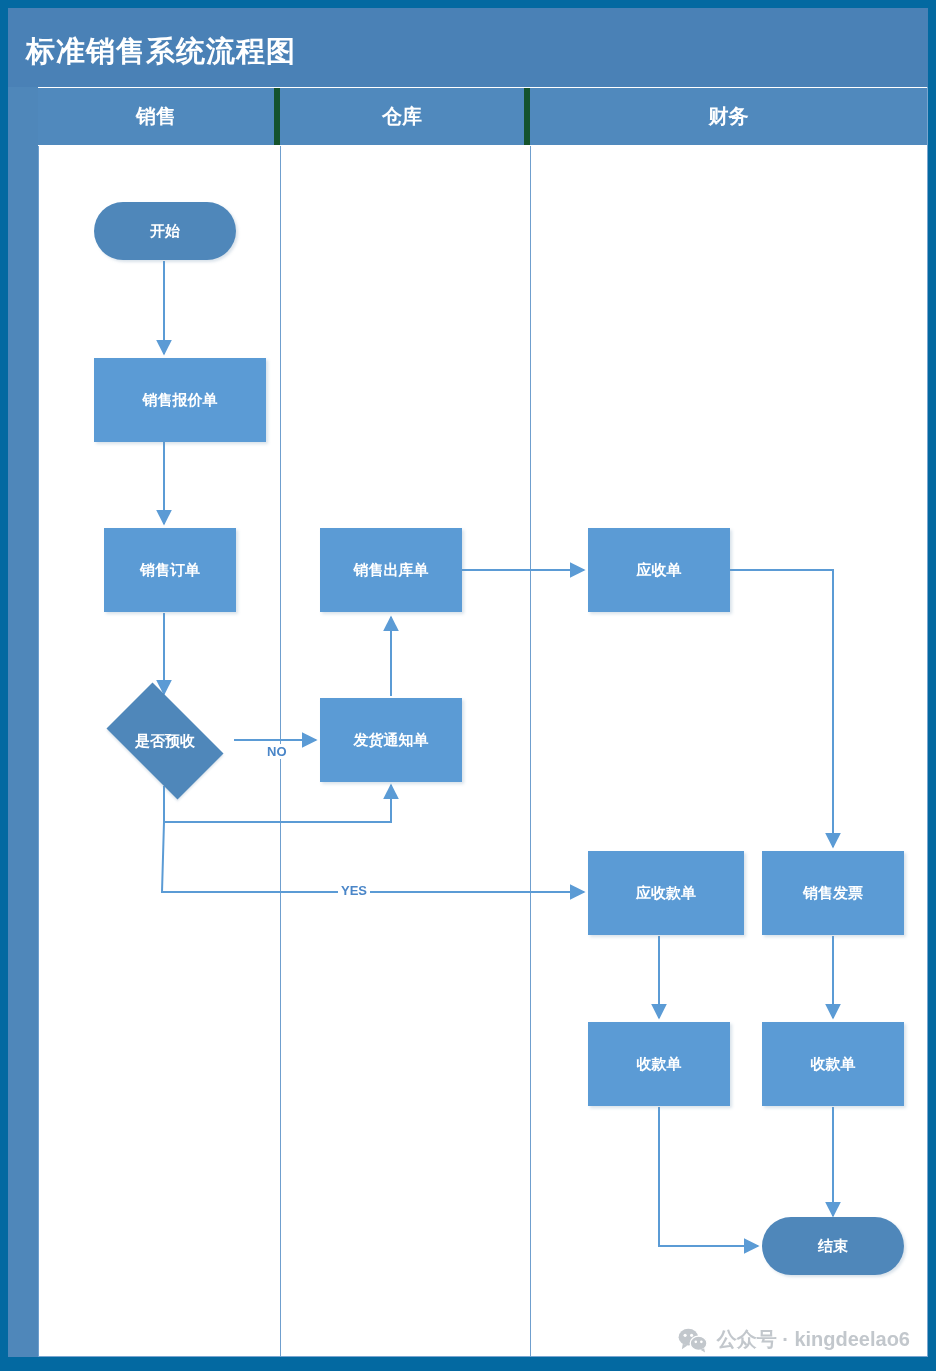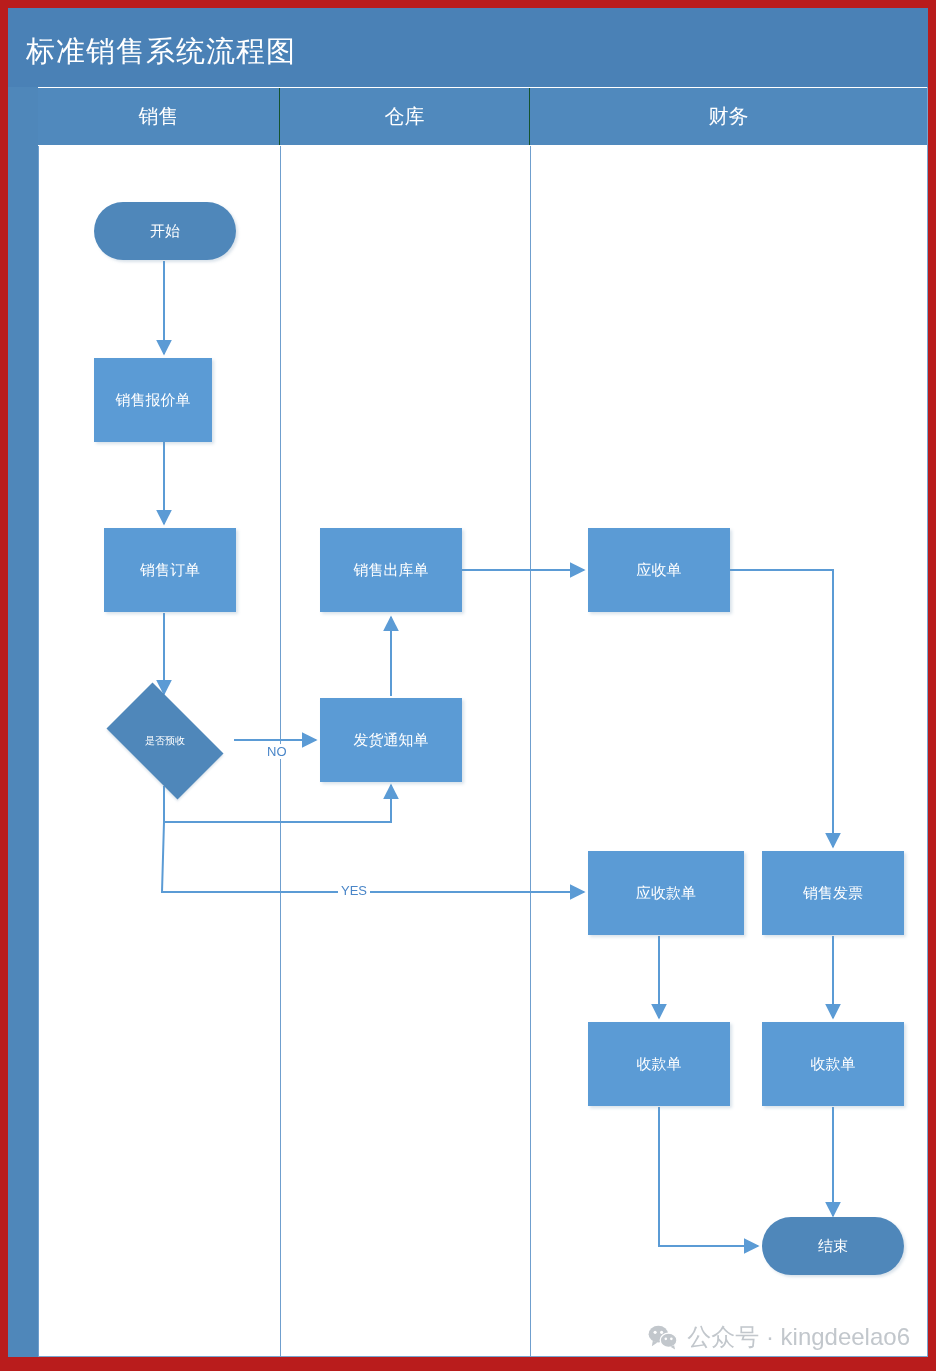--- a/index.html
+++ b/index.html
@@ -7,21 +7,22 @@
     margin: 0;
     padding: 0;
     background: #ffffff;
     font-family: "Liberation Sans", "DejaVu Sans", sans-serif;
   }
   #page {
     position: relative;
     width: 936px;
     height: 1371px;
     overflow: hidden;
-    background: #b91c1c;
+    background: #0369a1;
+    font-weight: bold;
   }
   
   .frame {
     position: absolute;
     left: 8px;
     top: 8px;
     width: 920px;
     height: 1349px;
     box-sizing: border-box;
     border: 1px solid #7aa6d0;
@@ -55,21 +56,21 @@
     height: 1270px;
     background: #4f87ba;
   }
   
   .lane-head {
     position: absolute;
     top: 88px;
     height: 57px;
     background: #5089bd;
     box-sizing: border-box;
-    border-right: 1px solid #14532d;
+    border-right: 6px solid #14532d;
     color: #ffffff;
     font-size: 20px;
     display: flex;
     align-items: center;
     justify-content: center;
   }
   .lane-head.last { border-right: none; }
   
   .lane-div {
     position: absolute;
@@ -104,21 +105,21 @@
     left: 0; top: 0;
     width: 100%; height: 100%;
     background: #4f87ba;
     transform: rotate(45deg) scale(0.707);
     box-shadow: 2px 2px 3px rgba(120,150,180,0.25);
   }
   .decision .dlabel {
     position: relative;
     z-index: 2;
     color: #ffffff;
-    font-size: 10px;
+    font-size: 15px;
   }
   
   .connectors {
     position: absolute;
     left: 0; top: 0;
     width: 936px;
     height: 1371px;
     pointer-events: none;
   }
   .edge-label {
@@ -131,21 +132,21 @@
   }
   
   .watermark {
     position: absolute;
     right: 26px;
     bottom: 18px;
     display: flex;
     align-items: center;
     gap: 9px;
     color: #c2c7cc;
-    font-size: 24px;
+    font-size: 20px;
     white-space: nowrap;
   }
   .wechat-icon { width: 30px; height: 26px; display: block; }
 </style>
 </head>
 <body>
 
 <div id="page">
 
   <div class="frame"></div>
@@ -206,21 +207,21 @@
     </g>
   </svg>
 
   <div class="edge-label" style="left:264px; top:731px;margin-top:13px;">NO</div>
   <div class="edge-label" style="left:302px; top:883px;margin-left:36px;">YES</div>
 
   <div class="node terminator" style="left:94px; top:202px; width:142px; height:58px;">
     <span>开始</span>
   </div>
 
-  <div class="node" style="left:94px; top:358px; width:118px; height:84px;">
+  <div class="node" style="left:94px; top:358px; width:172px; height:84px;">
     <span>销售报价单</span>
   </div>
 
   <div class="node" style="left:104px; top:528px; width:132px; height:84px;">
     <span>销售订单</span>
   </div>
 
   <div class="node decision" style="left:94px; top:695px; width:142px; height:92px;">
     <div class="dmd"></div>
     <span class="dlabel">是否预收</span>

